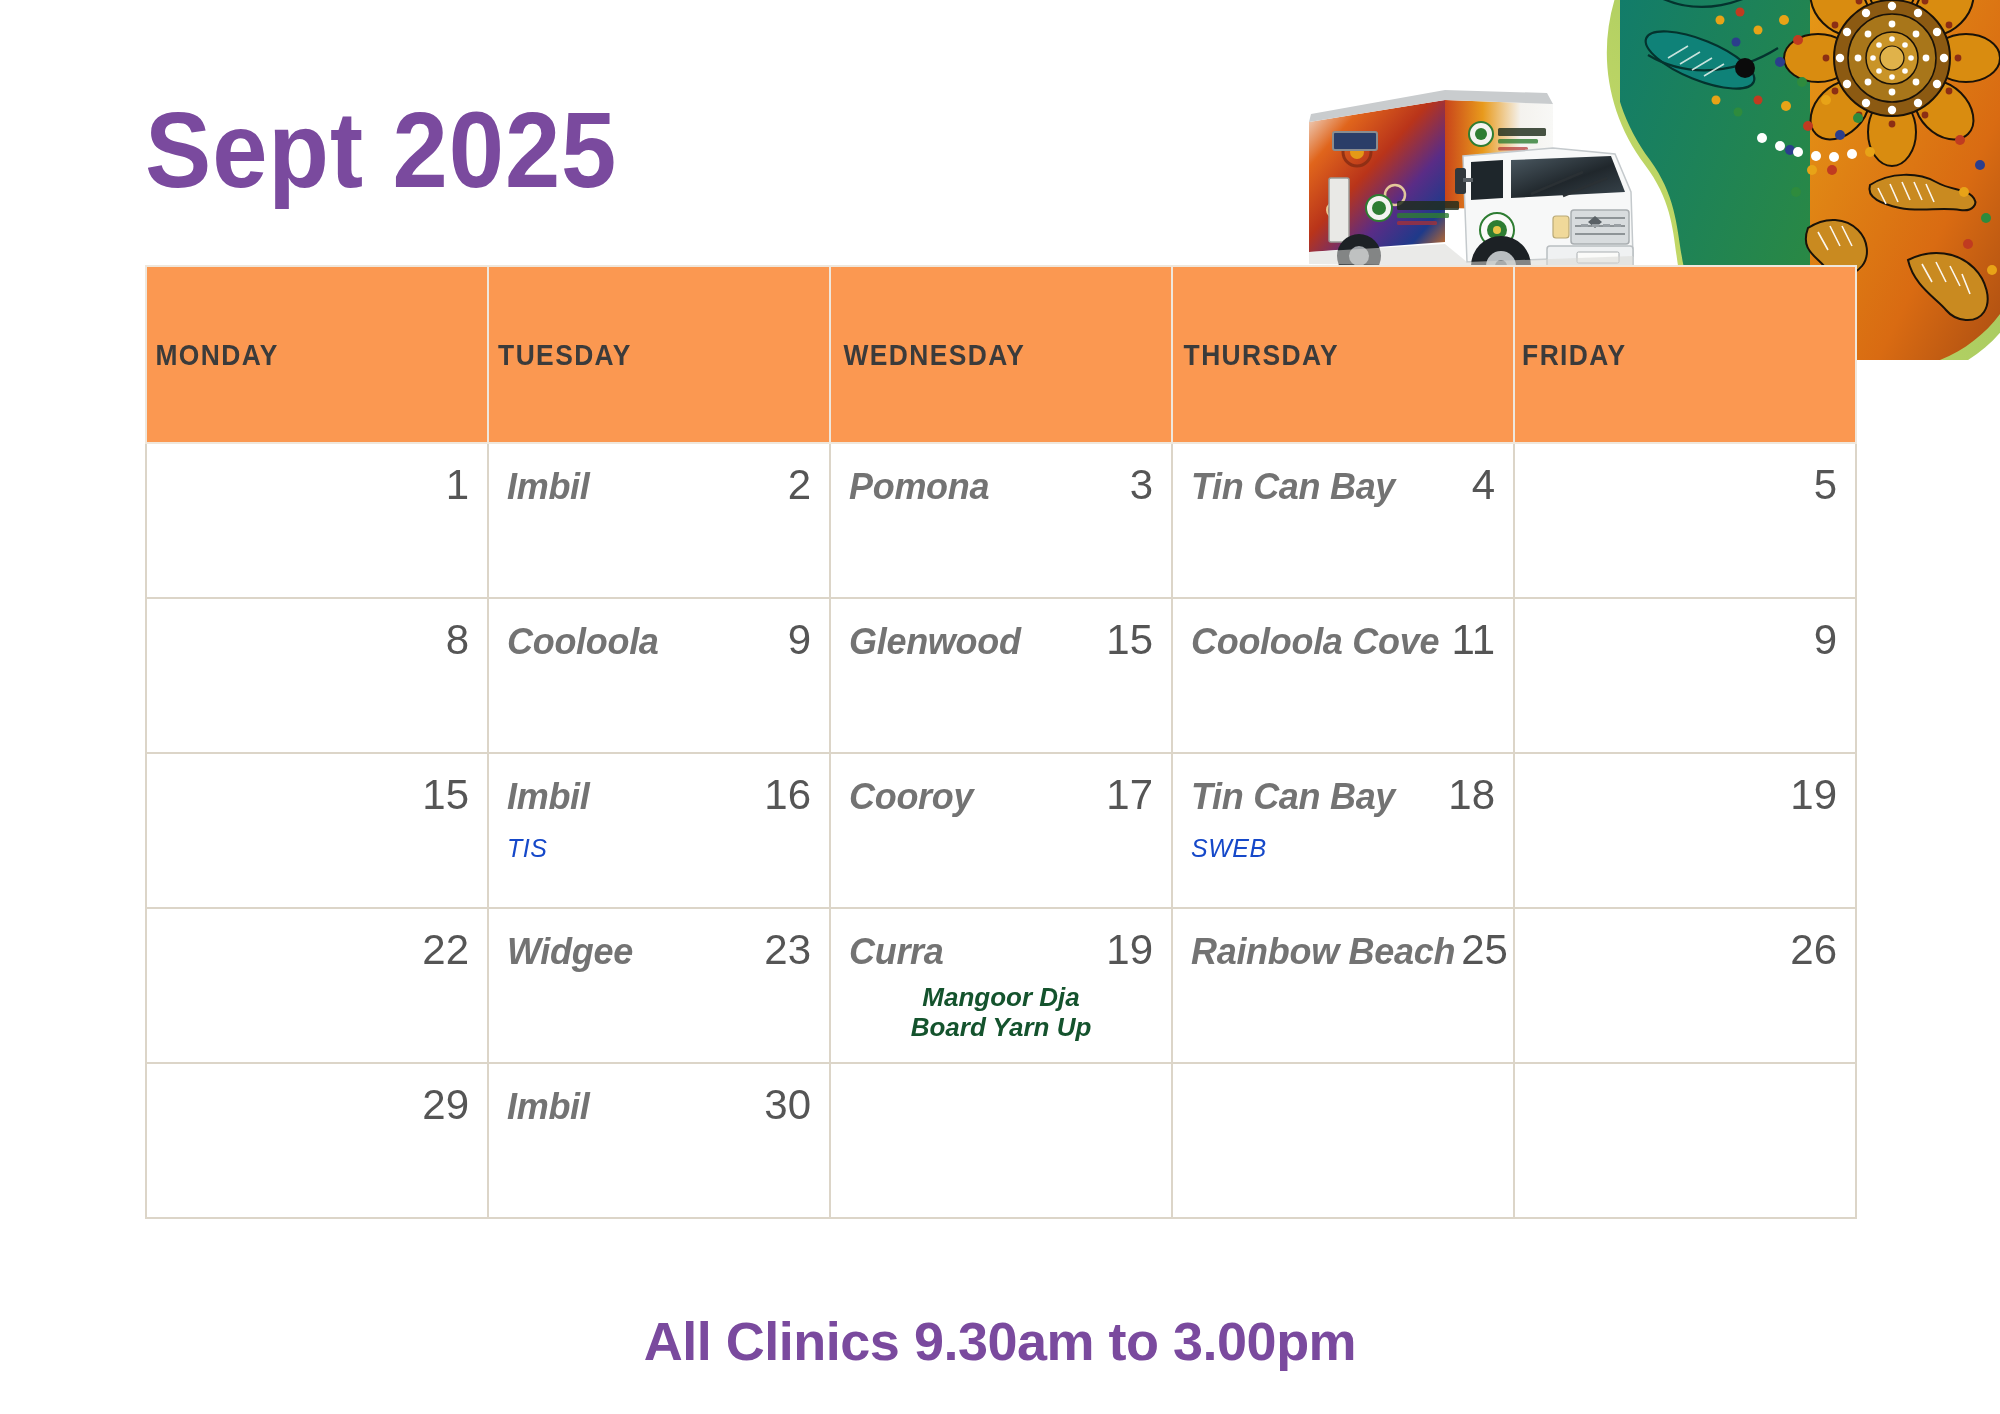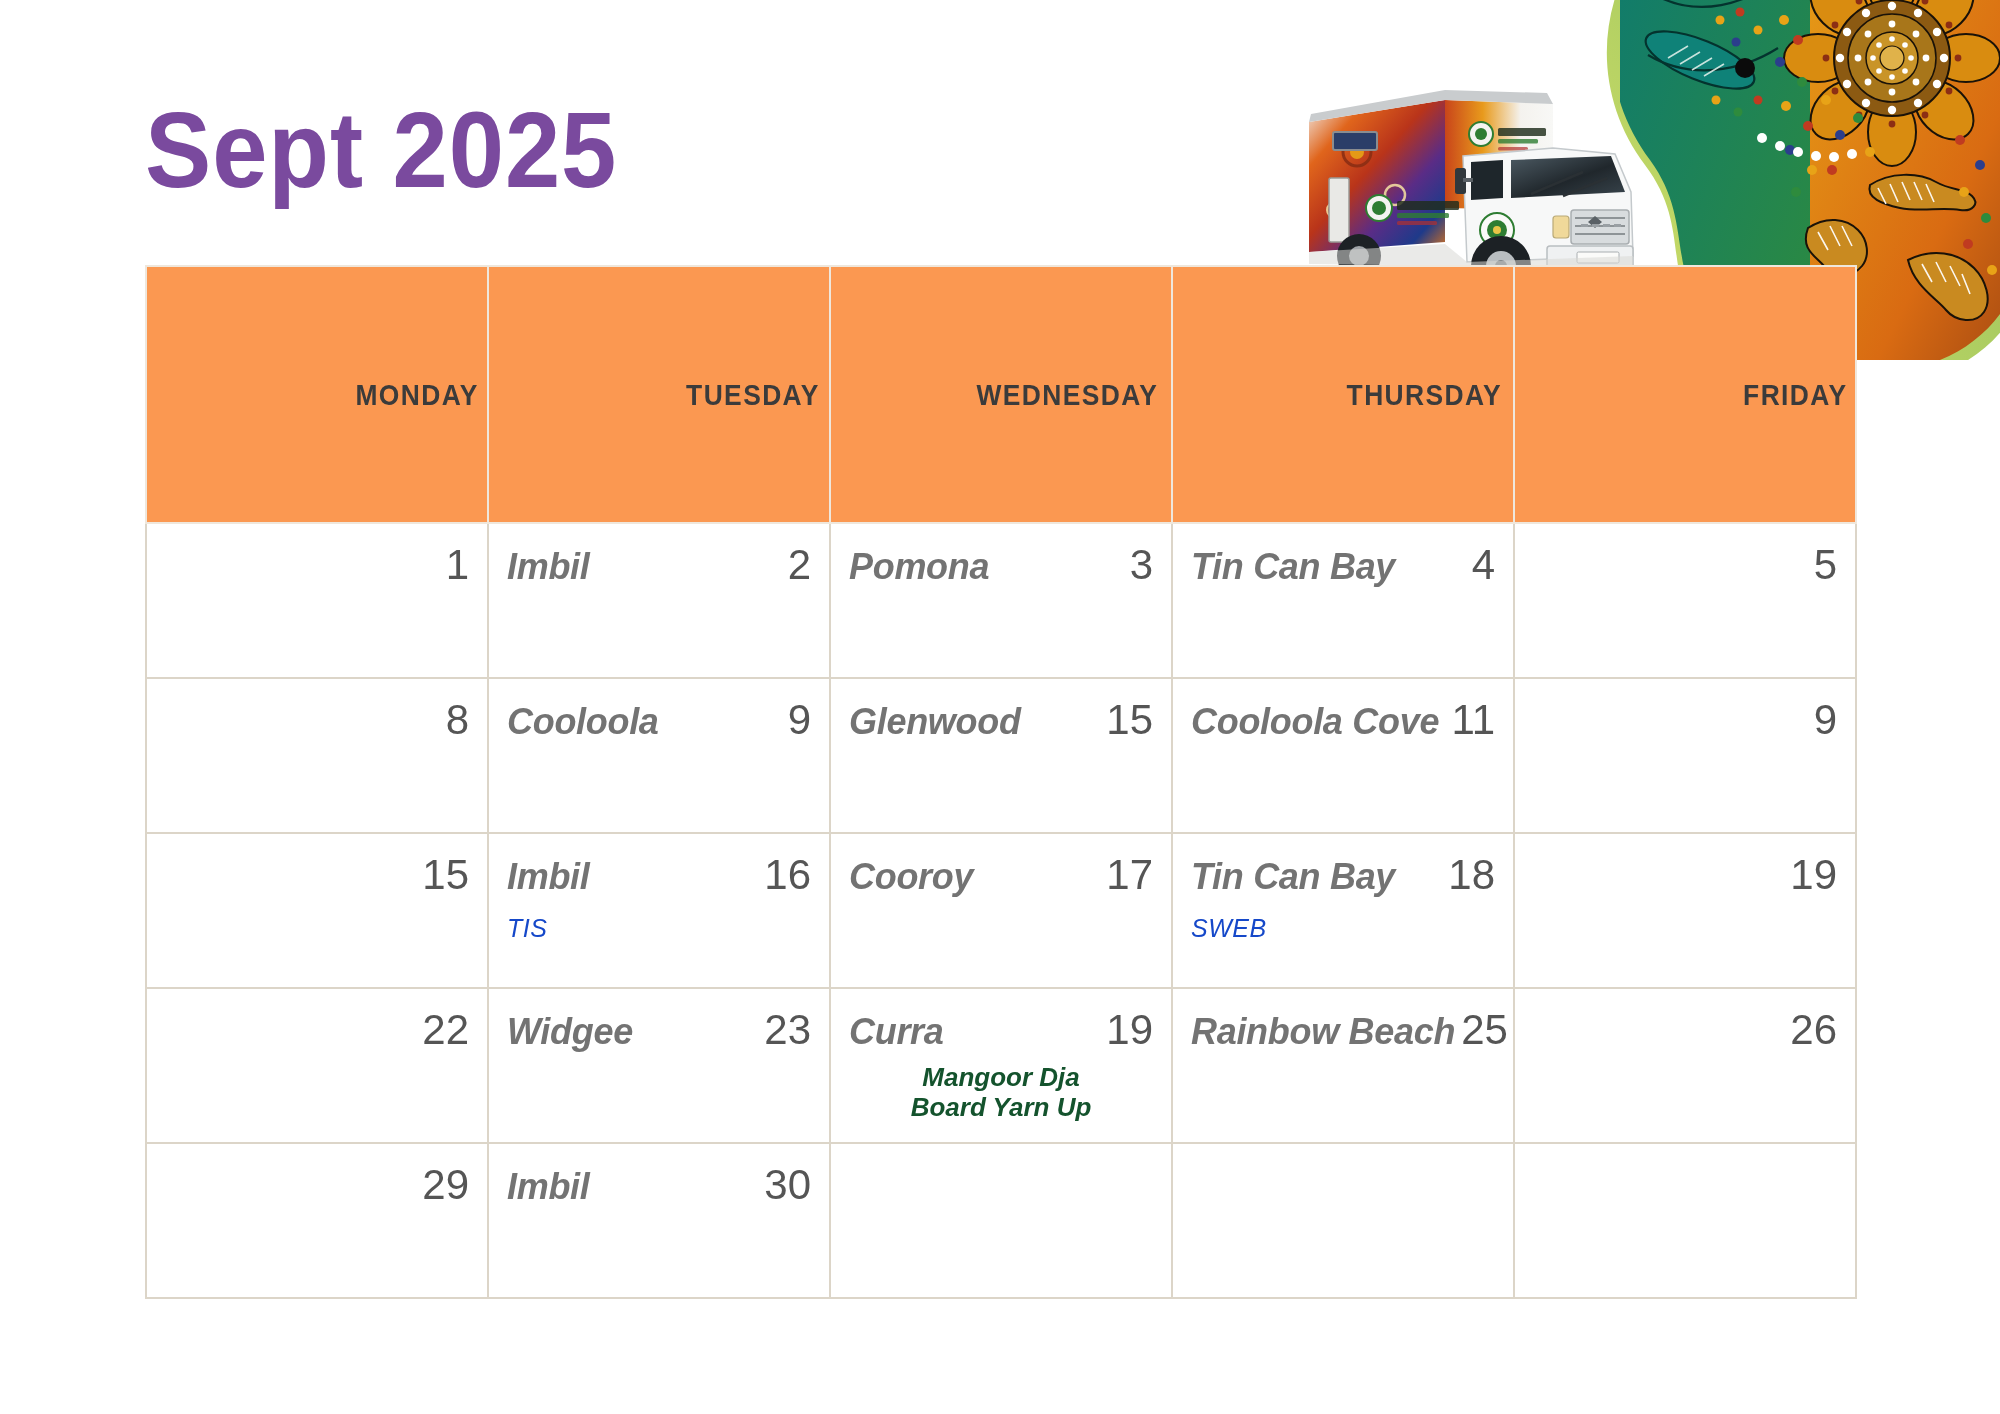--- a/index.html
+++ b/index.html
@@ -66,23 +66,23 @@
     border-collapse: collapse;
     table-layout: fixed;
   }
   .cal td, .cal th {
     border: 2px solid #DCD5C8;
     vertical-align: top;
     padding: 0;
   }
   .cal thead th {
     background: #FB9851;
-    height: 257px;
+    height: 177px;
     border-color: #EFE7DC;
-    text-align: right;
+    text-align: left;
     vertical-align: middle;
   }
   .dayname {
     font-family: "Liberation Sans", sans-serif;
     font-size: 30px;
     font-weight: bold;
     color: #3B3B3B;
     letter-spacing: 1.6px;
     transform: scaleX(0.88);
     display: inline-block;
@@ -664,14 +664,15 @@
                 <span class="loc"></span>
                 <span class="daynum"></span>
               </div>
             </div>
           </td>
         </tr>
       </tbody>
   </table>
 
 
+  <div class="footer">All Clinics 9.30am to 3.00pm</div>
 
 </div>
 
 </body></html>

